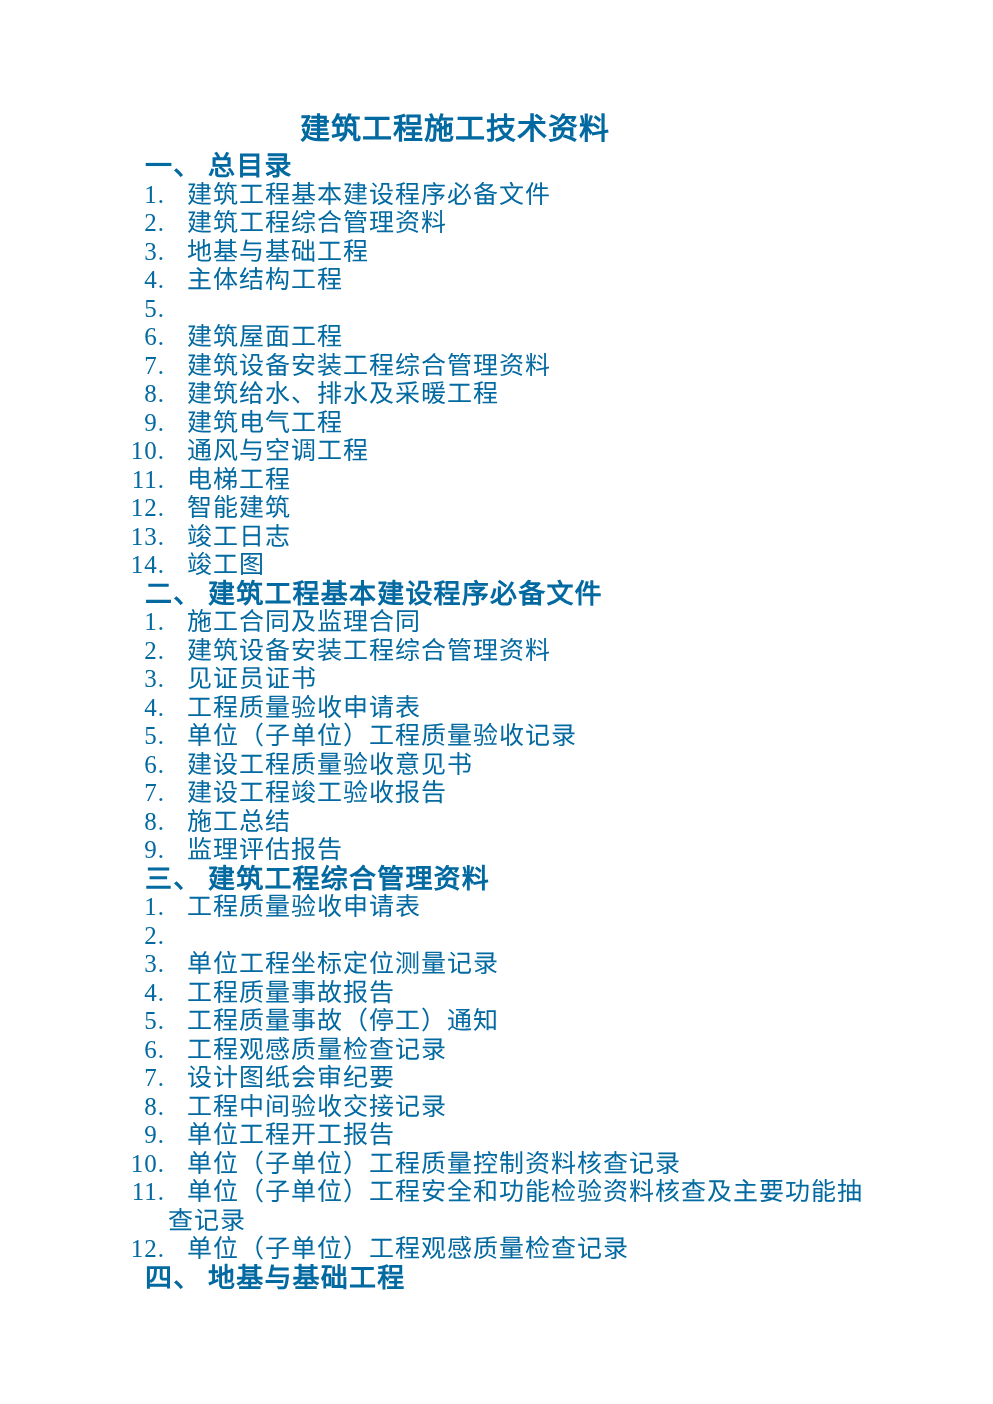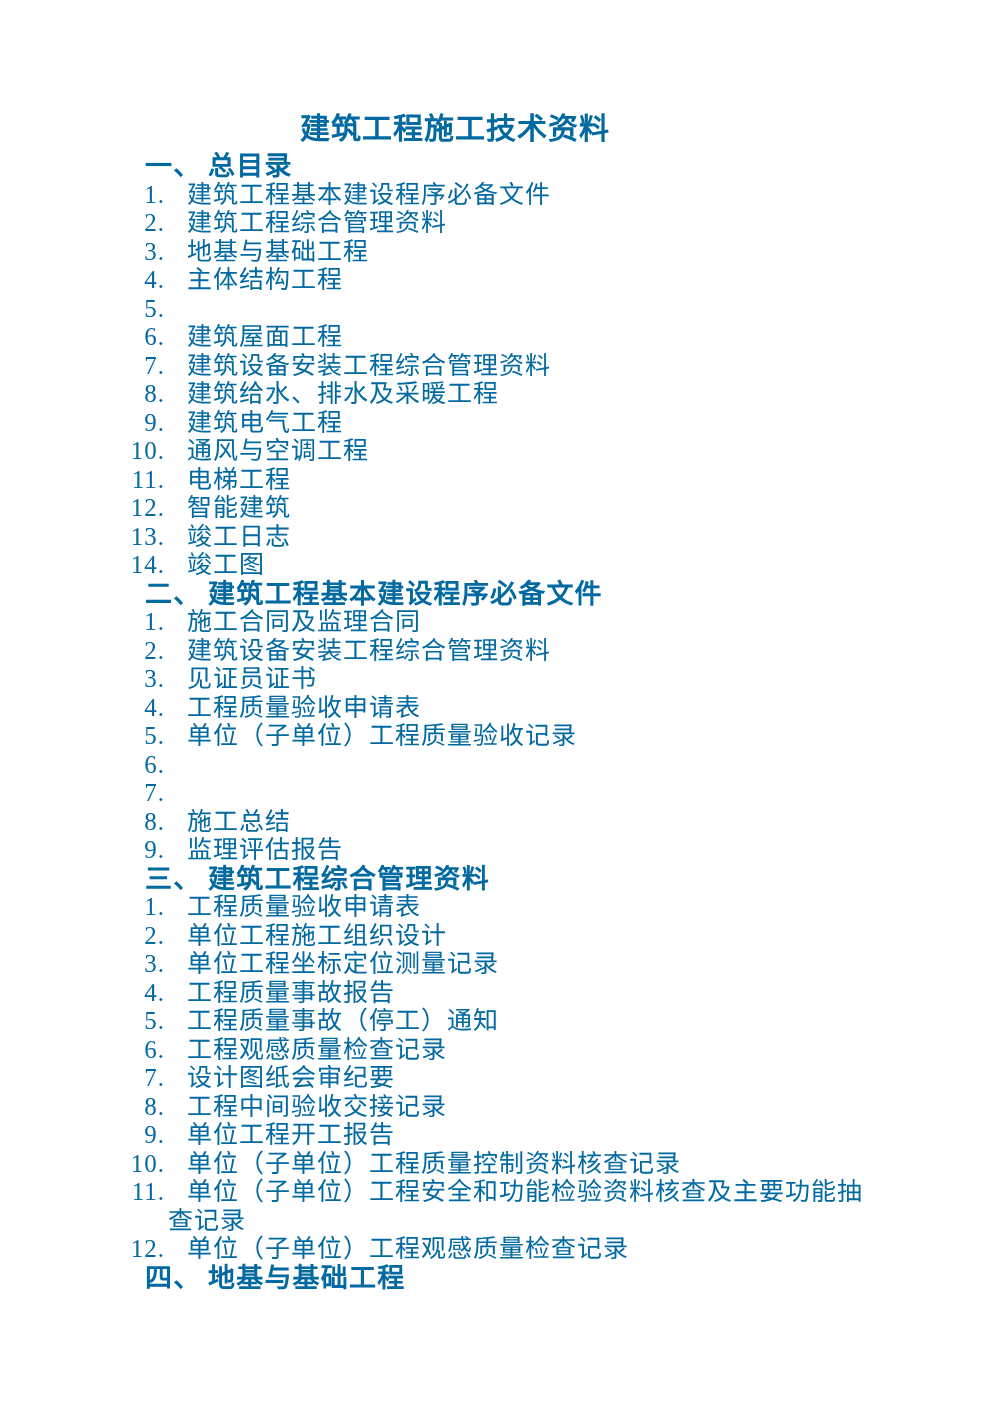--- a/index.html
+++ b/index.html
@@ -154,44 +154,45 @@
     <div class="row">
         <span class="num">4.</span>
         <span class="itext">工程质量验收申请表</span>
       </div>
     <div class="row">
         <span class="num">5.</span>
         <span class="itext">单位（子单位）工程质量验收记录</span>
       </div>
     <div class="row">
         <span class="num">6.</span>
+        <span class="itext">建设工程质量验收意见书</span>
       </div>
     <div class="row">
         <span class="num">7.</span>
+        <span class="itext">建设工程竣工验收报告</span>
       </div>
     <div class="row">
         <span class="num">8.</span>
         <span class="itext">施工总结</span>
       </div>
     <div class="row">
         <span class="num">9.</span>
         <span class="itext">监理评估报告</span>
       </div>
 
     <div class="heading">
       <span class="marker">三、</span>
         <span class="htext">建筑工程综合管理资料</span>
     </div>
     <div class="row">
         <span class="num">1.</span>
         <span class="itext">工程质量验收申请表</span>
       </div>
     <div class="row">
         <span class="num">2.</span>
-        <span class="itext">单位工程施工组织设计</span>
       </div>
     <div class="row">
         <span class="num">3.</span>
         <span class="itext">单位工程坐标定位测量记录</span>
       </div>
     <div class="row">
         <span class="num">4.</span>
         <span class="itext">工程质量事故报告</span>
       </div>
     <div class="row">

